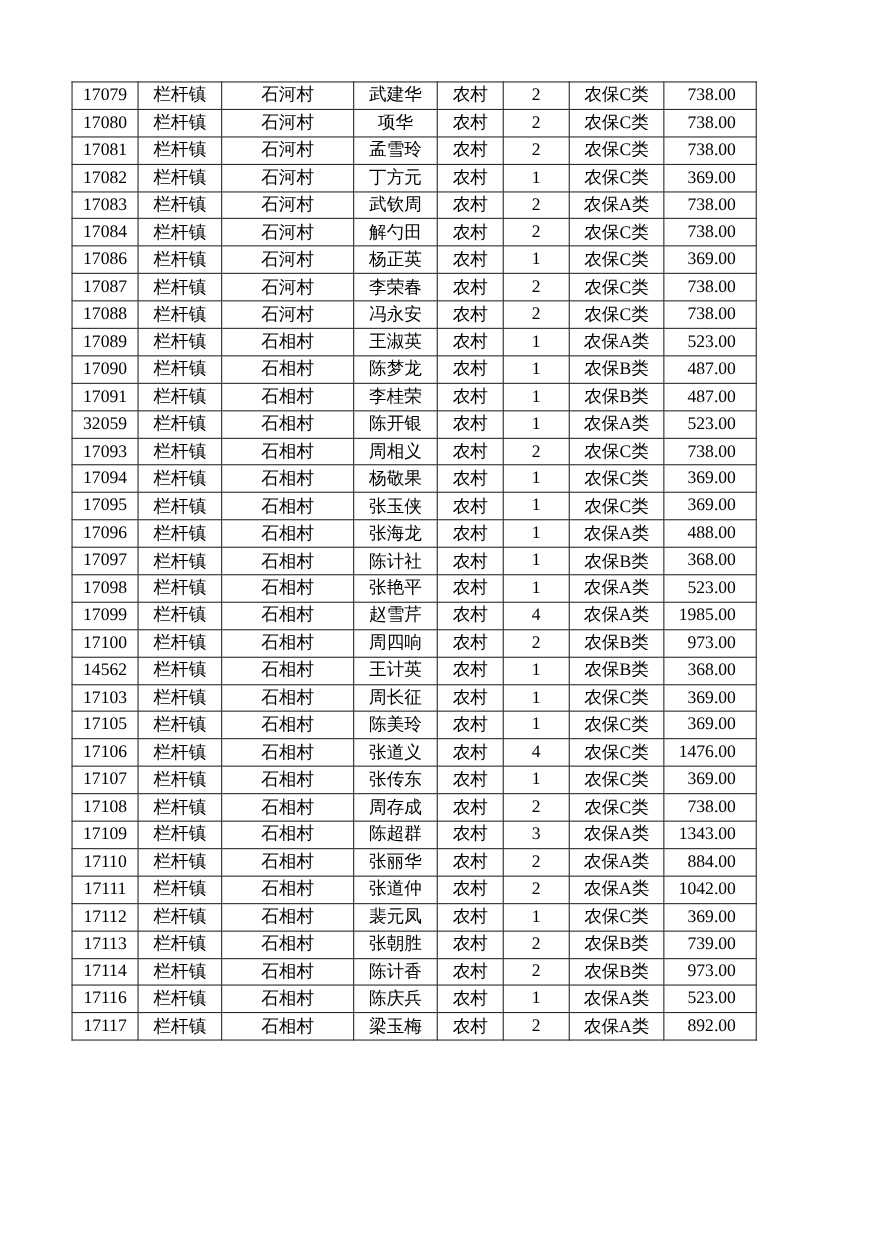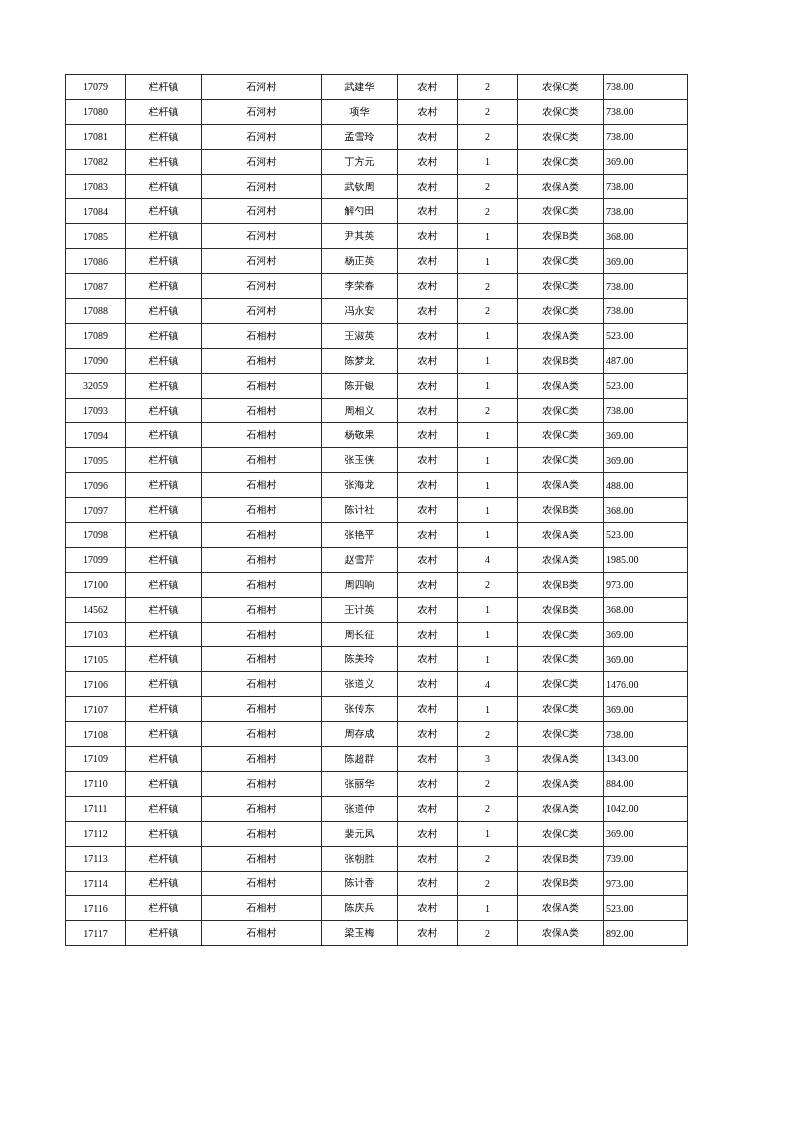--- a/index.html
+++ b/index.html
@@ -13,33 +13,33 @@
     position: relative;
     font-family: "Liberation Serif", "DejaVu Serif", serif;
     color: #000000;
   }
   .sheet-table {
     position: absolute;
     left: 65px;
     top: 74px;
     border-collapse: collapse;
     table-layout: fixed;
-    font-size: 10px;
+    font-size: 16px;
   }
   .sheet-table td {
     border: 1px solid #2b2b2b;
     height: 23.9px;
     padding: 0 2px;
     text-align: center;
     vertical-align: middle;
     white-space: nowrap;
     overflow: hidden;
   }
   .sheet-table td.align-right {
-    text-align: left;
+    text-align: right;
     padding-right: 18px;
   }
   .sheet-table td.align-center {
     text-align: center;
   }
 </style>
 </head>
 <body>
 
 <table class="sheet-table">
@@ -108,30 +108,20 @@
         <td class="align-center">17084</td>
         <td class="align-center">栏杆镇</td>
         <td class="align-center">石河村</td>
         <td class="align-center">解勺田</td>
         <td class="align-center">农村</td>
         <td class="align-center">2</td>
         <td class="align-center">农保C类</td>
         <td class="align-right">738.00</td>
       </tr>
       <tr>
-        <td class="align-center">17085</td>
-        <td class="align-center">栏杆镇</td>
-        <td class="align-center">石河村</td>
-        <td class="align-center">尹其英</td>
-        <td class="align-center">农村</td>
-        <td class="align-center">1</td>
-        <td class="align-center">农保B类</td>
-        <td class="align-right">368.00</td>
-      </tr>
-      <tr>
         <td class="align-center">17086</td>
         <td class="align-center">栏杆镇</td>
         <td class="align-center">石河村</td>
         <td class="align-center">杨正英</td>
         <td class="align-center">农村</td>
         <td class="align-center">1</td>
         <td class="align-center">农保C类</td>
         <td class="align-right">369.00</td>
       </tr>
       <tr>
@@ -162,20 +152,30 @@
         <td class="align-center">农村</td>
         <td class="align-center">1</td>
         <td class="align-center">农保A类</td>
         <td class="align-right">523.00</td>
       </tr>
       <tr>
         <td class="align-center">17090</td>
         <td class="align-center">栏杆镇</td>
         <td class="align-center">石相村</td>
         <td class="align-center">陈梦龙</td>
+        <td class="align-center">农村</td>
+        <td class="align-center">1</td>
+        <td class="align-center">农保B类</td>
+        <td class="align-right">487.00</td>
+      </tr>
+      <tr>
+        <td class="align-center">17091</td>
+        <td class="align-center">栏杆镇</td>
+        <td class="align-center">石相村</td>
+        <td class="align-center">李桂荣</td>
         <td class="align-center">农村</td>
         <td class="align-center">1</td>
         <td class="align-center">农保B类</td>
         <td class="align-right">487.00</td>
       </tr>
       <tr>
         <td class="align-center">32059</td>
         <td class="align-center">栏杆镇</td>
         <td class="align-center">石相村</td>
         <td class="align-center">陈开银</td>

